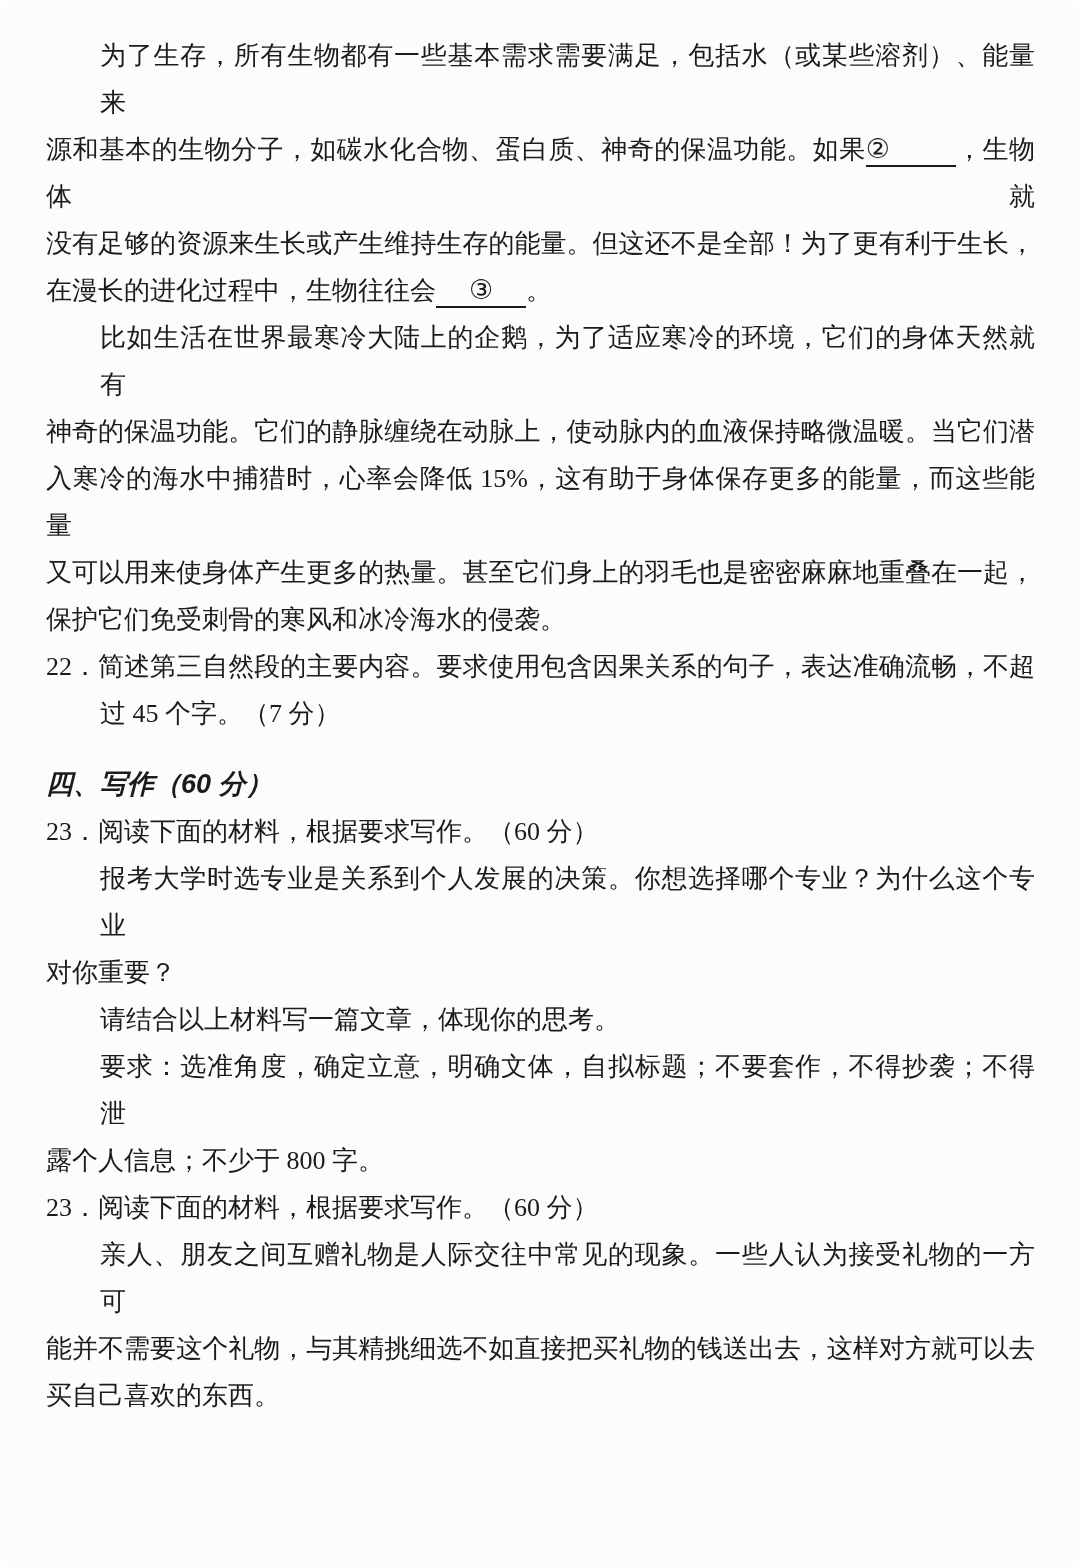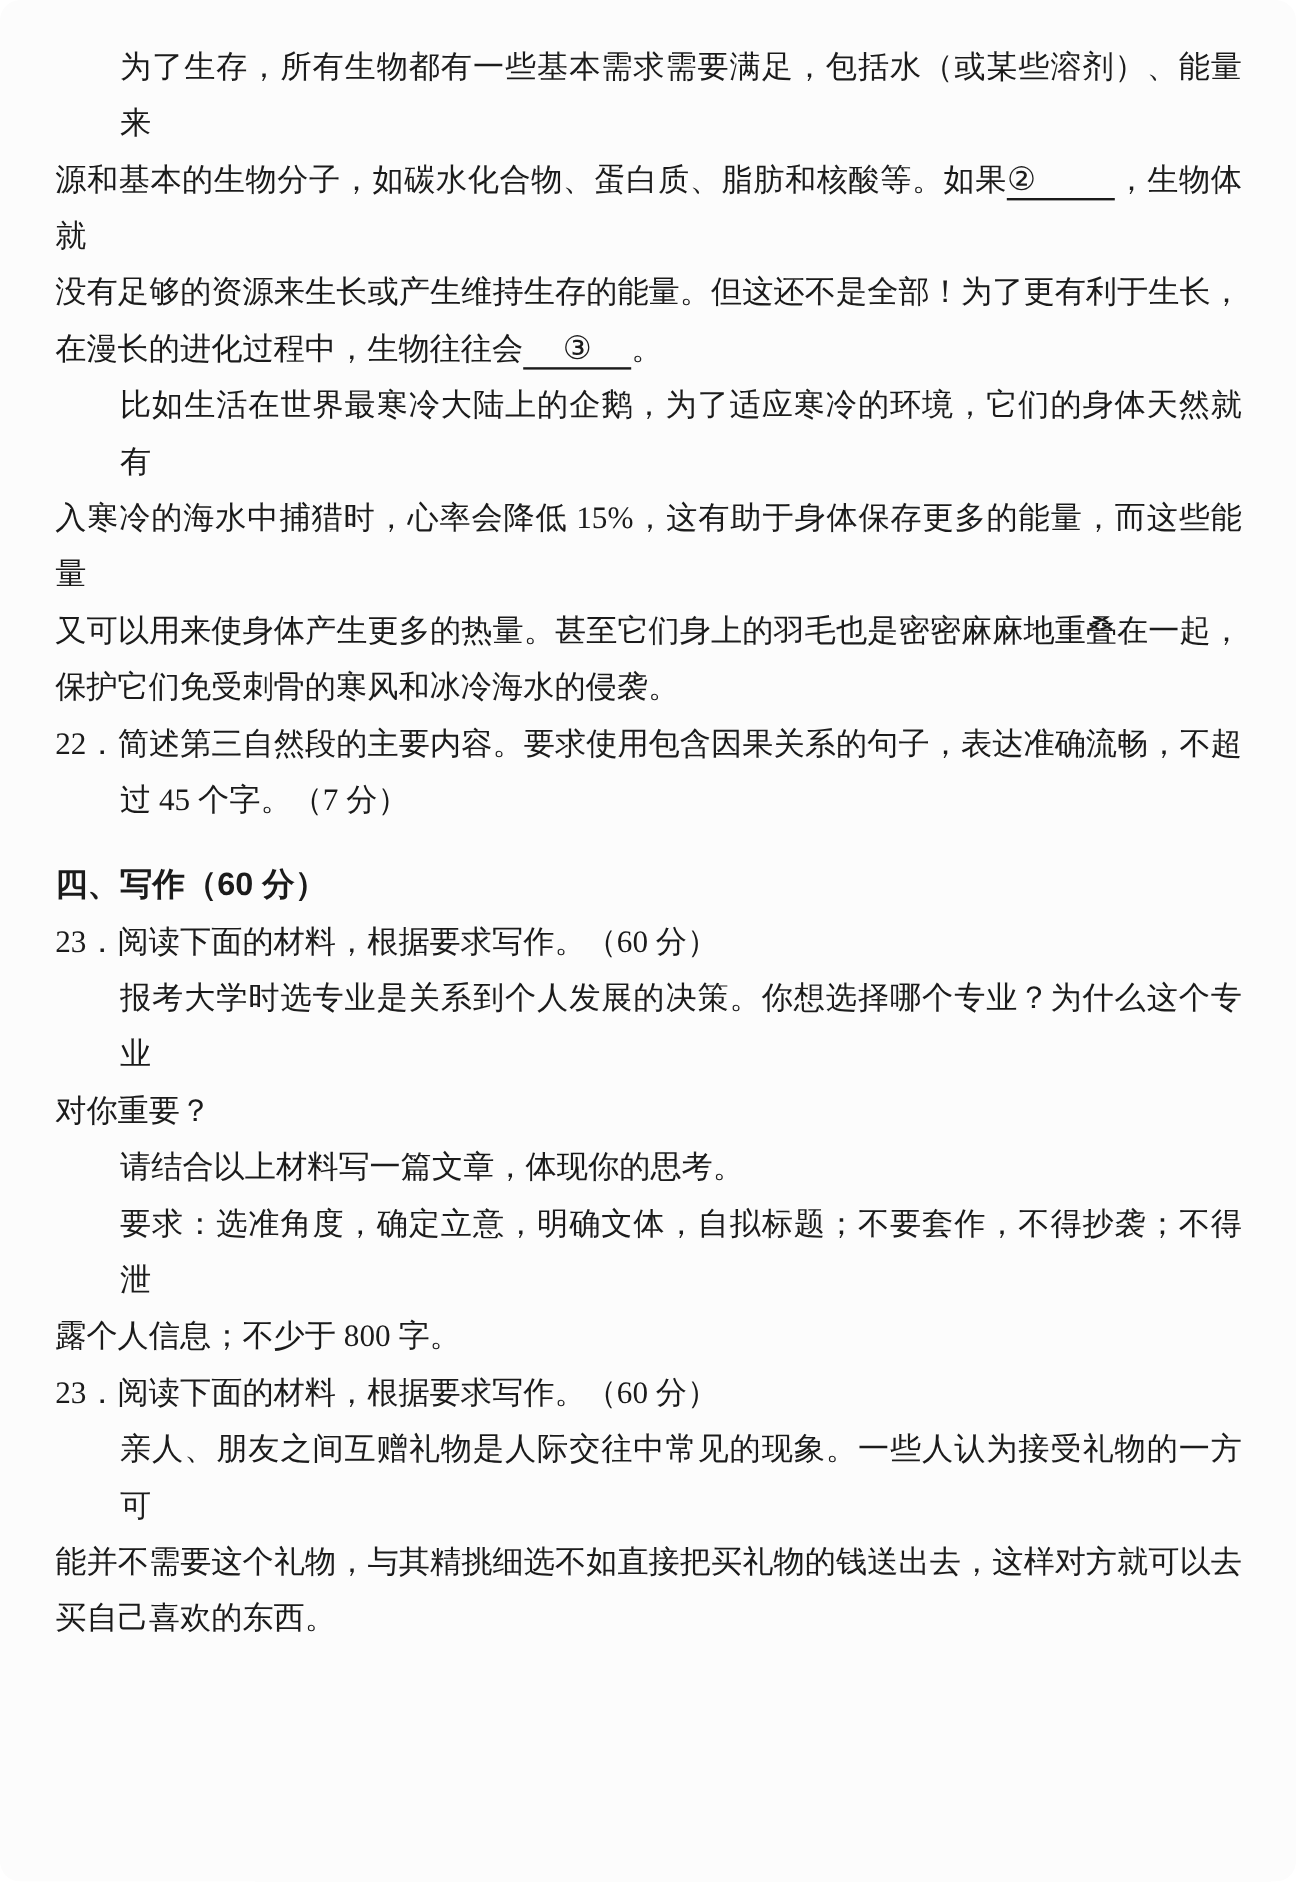--- a/index.html
+++ b/index.html
@@ -14,21 +14,21 @@
     margin: 0 auto;
     background: #fcfcfc;
     box-sizing: border-box;
     padding: 32px 45px 0 46px;
     font-family: "Liberation Serif", "DejaVu Serif", serif;
     color: #1b1b1b;
     overflow: hidden;
     border-radius: 17px;
   }
   .block { margin: 0; }
-  .block.heading-gap { margin-top: 24px; }
+  .block.heading-gap { margin-top: 24px; font-style: italic; }
   .line {
     font-size: 26px;
     line-height: 47px;
     min-height: 47px;
     overflow: hidden;
     white-space: normal;
   }
   .ind1 { padding-left: 54px; }
   .full {
     text-align: justify;
@@ -48,26 +48,27 @@
     font-size: 27px;
   }
 </style>
 </head>
 <body>
 
 <div class="page">
   <div>
       <div class="block">
         <div class="line ind1 full"><span>为了生存，所有生物都有一些基本需求需要满足，包括水（或某些溶剂）、能量来</span></div>
-        <div class="line ind0 full"><span>源和基本的生物分子，如碳水化合物、蛋白质、脂肪和核酸等。如果</span><span class="blank">②</span><span>，生物体就</span></div>
+        <div class="line ind0 full"><span>源和基本的生物分子，如碳水化合物、蛋白质、神奇的保温功能。如果</span><span class="blank">②</span><span>，生物体就</span></div>
         <div class="line ind0 full"><span>没有足够的资源来生长或产生维持生存的能量。但这还不是全部！为了更有利于生长，</span></div>
         <div class="line ind0"><span>在漫长的进化过程中，生物往往会</span><span class="blank">③</span><span>。</span></div>
       </div>
       <div class="block">
         <div class="line ind1 full"><span>比如生活在世界最寒冷大陆上的企鹅，为了适应寒冷的环境，它们的身体天然就有</span></div>
+        <div class="line ind0 full"><span>神奇的保温功能。它们的静脉缠绕在动脉上，使动脉内的血液保持略微温暖。当它们潜</span></div>
         <div class="line ind0 full"><span>入寒冷的海水中捕猎时，心率会降低 15%，这有助于身体保存更多的能量，而这些能量</span></div>
         <div class="line ind0 full"><span>又可以用来使身体产生更多的热量。甚至它们身上的羽毛也是密密麻麻地重叠在一起，</span></div>
         <div class="line ind0"><span>保护它们免受刺骨的寒风和冰冷海水的侵袭。</span></div>
       </div>
       <div class="block">
         <div class="line ind0 full"><span>22．简述第三自然段的主要内容。要求使用包含因果关系的句子，表达准确流畅，不超</span></div>
         <div class="line ind1"><span>过 45 个字。（7 分）</span></div>
       </div>
       <div class="block heading heading-gap">
         <div class="line ind0"><span>四、写作（60 分）</span></div>

